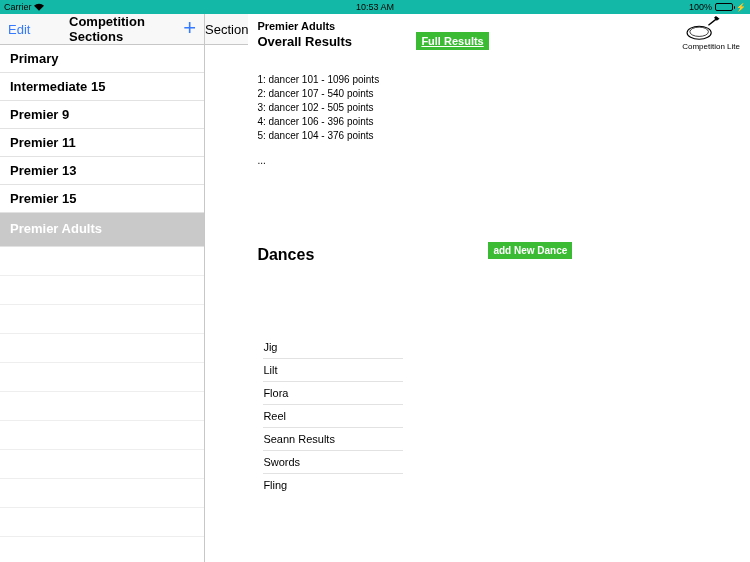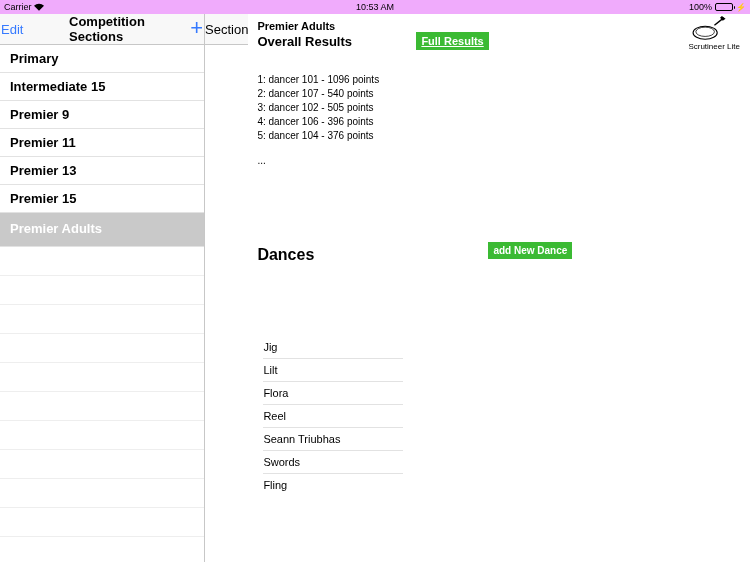--- a/index.html
+++ b/index.html
@@ -12,21 +12,21 @@
       position: relative;
     }
     .status-bar {
       height: 14px;
       width: 100%;
       display: flex;
       align-items: center;
       font-size: 9px;
       padding: 0 4px;
       position: relative;
-      background: #f0abfc;
+      background: #14b8a6;
     }
     .status-left { display: flex; align-items: center; gap: 2px; }
     .status-center {
       position: absolute; left: 50%; transform: translateX(-50%);
       font-size: 9px;
     }
     .status-right {
       position: absolute; right: 4px;
       display: flex; align-items: center; gap: 3px; text-align: right;
     }
@@ -52,21 +52,21 @@
       width: 205px;
       border-right: 1px solid #c7c7c7;
       background: #fff;
       display: flex; flex-direction: column;
     }
     .sidebar-header {
       height: 31px;
       border-bottom: 1px solid #c7c7c7;
       background: #f8f8f8;
       display: flex; align-items: center; justify-content: space-between;
-      padding: 0 1px;
+      padding: 0 8px;
       position: relative;
     }
     .edit-btn {
       color: #367aff;
       font-size: 13px;
       background: none; border: none; cursor: pointer;
     }
     .sidebar-title {
       font-size: 13px; font-weight: 600;
       position: absolute; left: 50%; transform: translateX(-50%); margin-left: 12px;
@@ -232,39 +232,39 @@
 
       <div class="app-brand">
         <div class="brand-icon">
           <svg viewBox="0 0 40 28" width="38" height="26">
             <ellipse cx="18" cy="18" rx="13" ry="7" fill="none" stroke="#000" stroke-width="1.2"></ellipse>
             <ellipse cx="18" cy="17" rx="10" ry="5" fill="none" stroke="#000" stroke-width="0.8"></ellipse>
             <line x1="28" y1="10" x2="38" y2="2" stroke="#000" stroke-width="1.5"></line>
             <path d="M36 0 L40 3 L37 5 L34 2 Z" fill="#000"></path>
           </svg>
         </div>
-        <div>Scrutineer Lite</div>
+        <div>Competition Lite</div>
       </div>
 
       <div class="results">
         <div>1: dancer 101 - 1096 points</div>
         <div>2: dancer 107 - 540 points</div>
         <div>3: dancer 102 - 505 points</div>
         <div>4: dancer 106 - 396 points</div>
         <div>5: dancer 104 - 376 points</div>
       </div>
       <div class="ellipsis">...</div>
 
       <div class="dances-header">Dances</div>
       <button class="add-dance-btn">add New Dance</button>
 
       <div class="dances-list">
         <div class="dance-item">Jig</div>
         <div class="dance-item">Lilt</div>
         <div class="dance-item">Flora</div>
         <div class="dance-item">Reel</div>
-        <div class="dance-item">Seann Triubhas</div>
+        <div class="dance-item">Seann Results</div>
         <div class="dance-item">Swords</div>
         <div class="dance-item" style="border-bottom:none;">Fling</div>
       </div>
     </div>
   </div>
 </div>
 
 </body></html>

